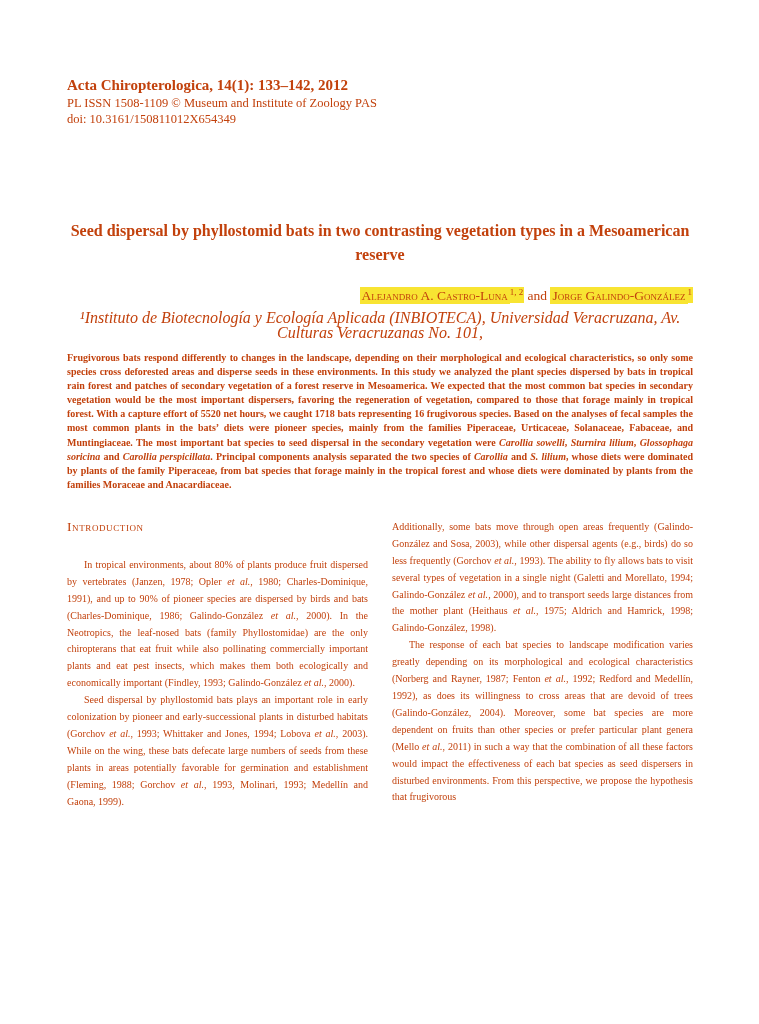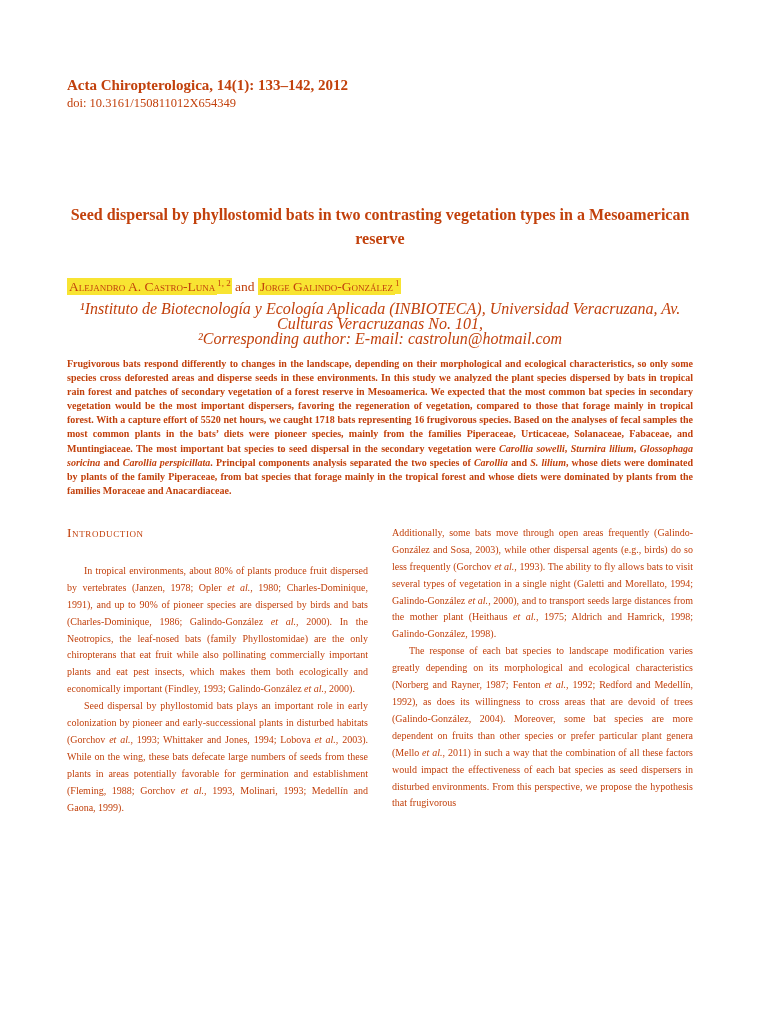--- a/index.html
+++ b/index.html
@@ -19,22 +19,22 @@
 
   .title {
     margin: 92px 0 0 0;
     font-size: 16px;
     font-weight: bold;
     text-align: center;
     line-height: 24px;
   }
 
   .authors {
-    margin-top: 22px;
-    text-align: left;
+    margin-top: 15px;
+    text-align: right;
     font-size: 13.5px;
     line-height: 20px;
   }
   .rt-hl { background: #f8e432; font-variant: small-caps; padding: 1px 2px; }
   .rt-hlsup { background: #f8e432; font-size: 9px; vertical-align: 5px; padding: 0 1px 6px 0; }
   .rt-i { font-style: italic; }
 
   .affiliations {
     margin-top: 4px;
     text-align: center;
@@ -81,30 +81,30 @@
   .body-para.indent { text-indent: 17px; }
 </style>
 </head>
 <body>
 
 <div class="page">
   <div class="content">
 
     <header>
       <div class="journal-line">Acta Chiropterologica, 14(1): 133–142, 2012</div>
+      <div class="issn-line">PL ISSN 1508-1109 © Museum and Institute of Zoology PAS</div>
       <div class="doi-line">doi: 10.3161/150811012X654349</div>
     </header>
 
     <h1 class="title">Seed dispersal by phyllostomid bats in two contrasting vegetation types in a Mesoamerican reserve</h1>
 
     <div class="authors"><span class="rt-hl">Alejandro A. Castro-Luna</span><span class="rt-hlsup">1, 2</span><span> and </span><span class="rt-hl">Jorge Galindo-González</span><span class="rt-hlsup">1</span></div>
 
     <div class="affiliations">
       <div>¹Instituto de Biotecnología y Ecología Aplicada (INBIOTECA), Universidad Veracruzana, Av. Culturas Veracruzanas No. 101,</div>
-      <div>²Corresponding author: E-mail: castrolun@hotmail.com</div>
     </div>
 
     <p class="abstract"><span>Frugivorous bats respond differently to changes in the landscape, depending on their morphological and ecological characteristics, so only some species cross deforested areas and disperse seeds in these environments. In this study we analyzed the plant species dispersed by bats in tropical rain forest and patches of secondary vegetation of a forest reserve in Mesoamerica. We expected that the most common bat species in secondary vegetation would be the most important dispersers, favoring the regeneration of vegetation, compared to those that forage mainly in tropical forest. With a capture effort of 5520 net hours, we caught 1718 bats representing 16 frugivorous species. Based on the analyses of fecal samples the most common plants in the bats’ diets were pioneer species, mainly from the families Piperaceae, Urticaceae, Solanaceae, Fabaceae, and Muntingiaceae. The most important bat species to seed dispersal in the secondary vegetation were </span><span class="rt-i">Carollia sowelli</span><span>, </span><span class="rt-i">Sturnira lilium</span><span>, </span><span class="rt-i">Glossophaga soricina</span><span> and </span><span class="rt-i">Carollia perspicillata</span><span>. Principal components analysis separated the two species of </span><span class="rt-i">Carollia</span><span> and </span><span class="rt-i">S. lilium</span><span>, whose diets were dominated by plants of the family Piperaceae, from bat species that forage mainly in the tropical forest and whose diets were dominated by plants from the families Moraceae and Anacardiaceae.</span></p>
 
 
     <div class="columns">
       <div class="col">
         <h2 class="section-heading">Introduction</h2>
         <p class="body-para indent"><span>In tropical environments, about 80% of plants produce fruit dispersed by vertebrates (Janzen, 1978; Opler </span><span class="rt-i">et al.</span><span>, 1980; Charles-Dominique, 1991), and up to 90% of pioneer species are dispersed by birds and bats (Charles-Dominique, 1986; Galindo-González </span><span class="rt-i">et al.</span><span>, 2000). In the Neotropics, the leaf-nosed bats (family Phyllostomidae) are the only chiropterans that eat fruit while also pollinating commercially important plants and eat pest insects, which makes them both ecologically and economically important (Findley, 1993; Galindo-González </span><span class="rt-i">et al.</span><span>, 2000).</span></p>
         <p class="body-para indent"><span>Seed dispersal by phyllostomid bats plays an important role in early colonization by pioneer and early-successional plants in disturbed habitats (Gorchov </span><span class="rt-i">et al.</span><span>, 1993; Whittaker and Jones, 1994; Lobova </span><span class="rt-i">et al.</span><span>, 2003). While on the wing, these bats defecate large numbers of seeds from these plants in areas potentially favorable for germination and establishment (Fleming, 1988; Gorchov </span><span class="rt-i">et al.</span><span>, 1993, Molinari, 1993; Medellín and Gaona, 1999).</span></p>

